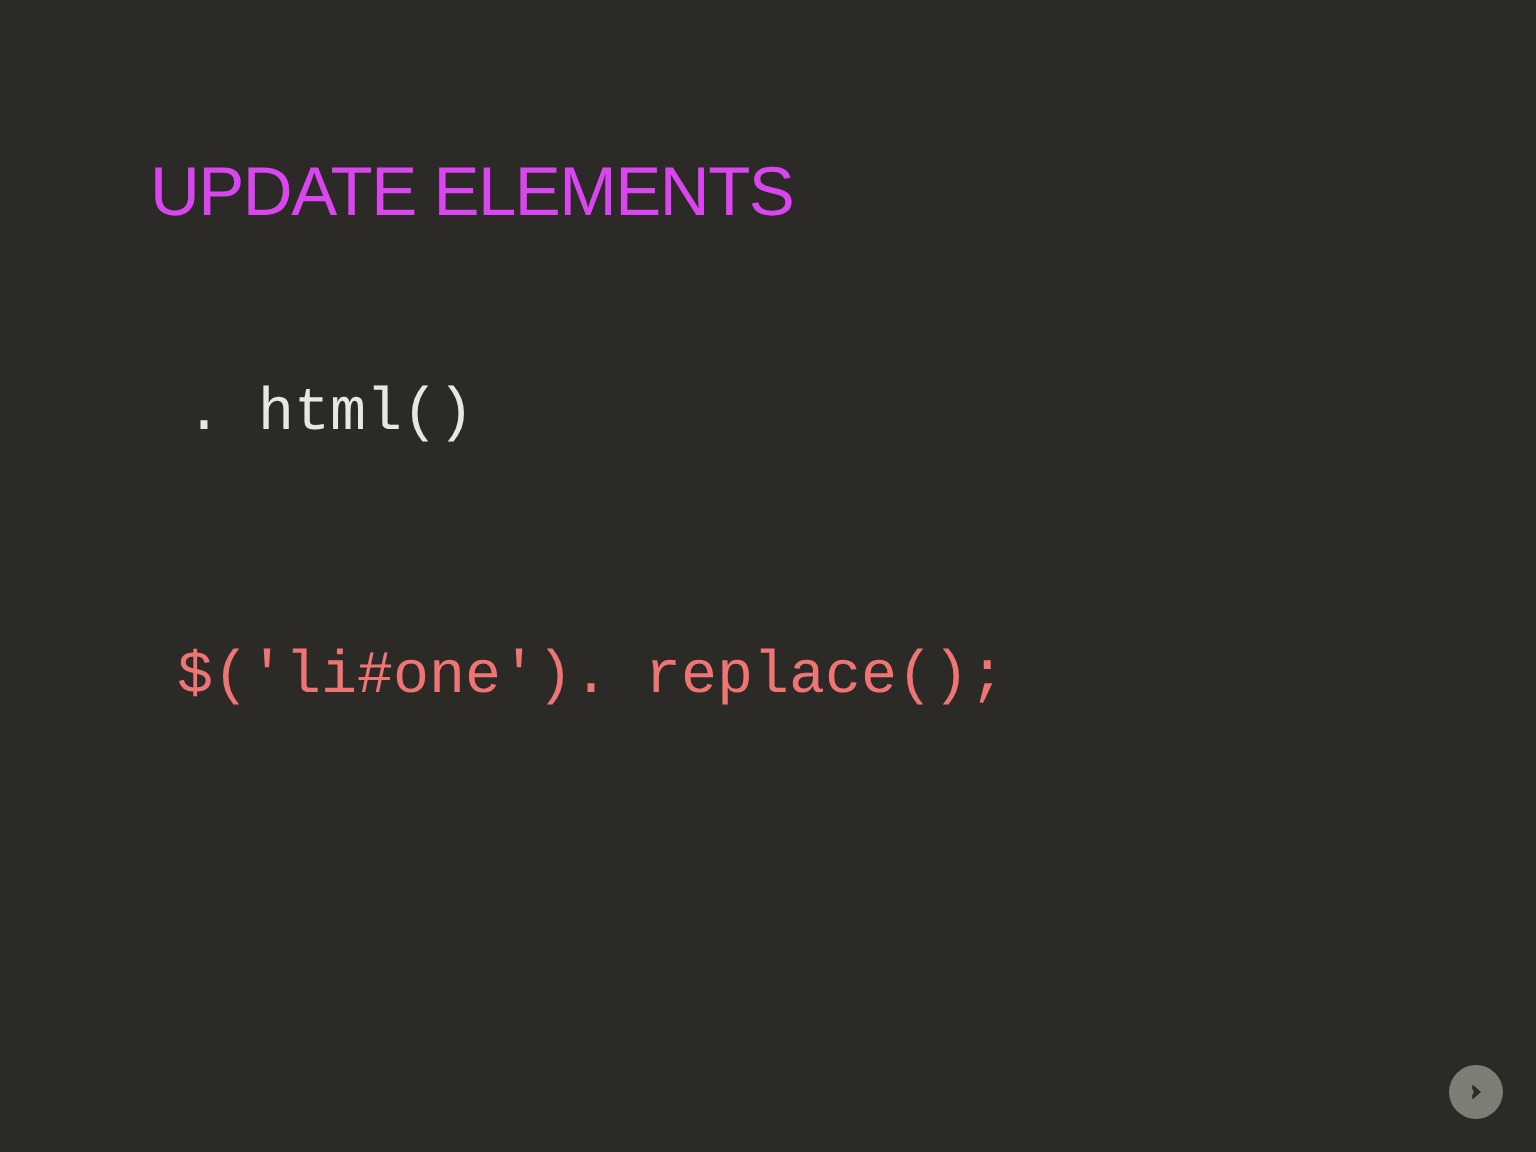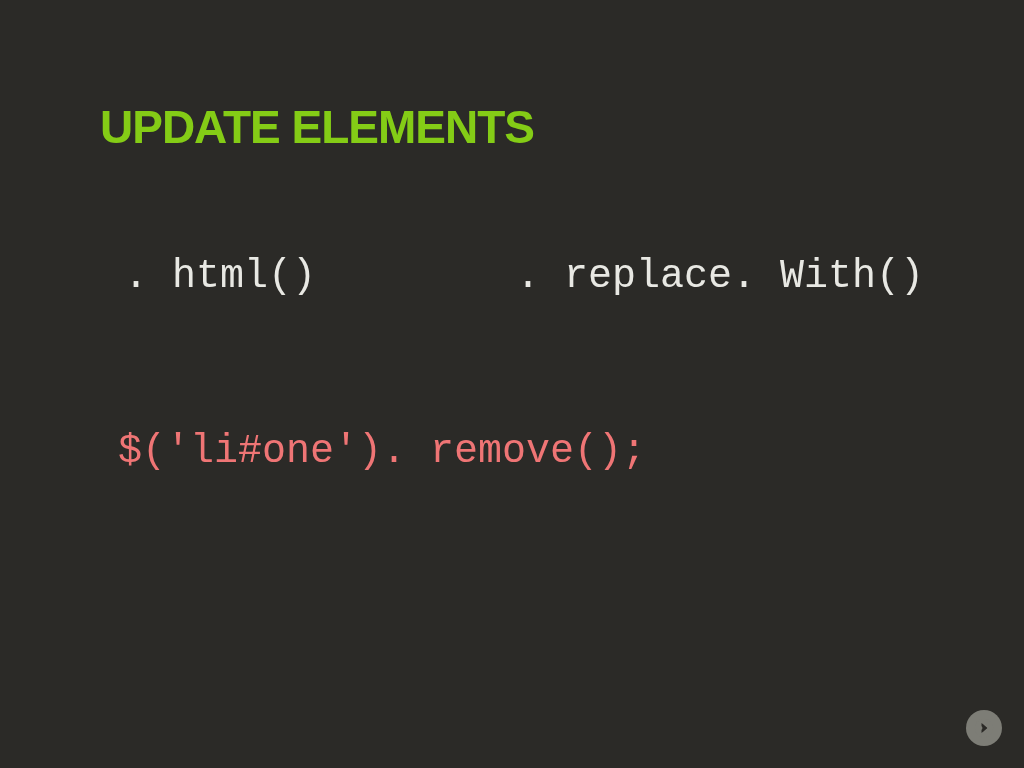--- a/index.html
+++ b/index.html
@@ -14,23 +14,23 @@
       font-family: Arial, Helvetica, sans-serif;
       position: relative;
       overflow: hidden;
     }
     .slide {
       width: 100%;
       height: 100%;
       padding: 100px 100px 0 100px;
     }
     .title {
-      color: #84cc16;
+      color: #d946ef;
       font-size: 46px;
-      font-weight: bold;
+      font-weight: normal;
       letter-spacing: -1px;
       margin-bottom: 100px;
     }
     .methods-grid {
       display: grid;
       grid-template-columns: 1fr 1fr;
       column-gap: 40px;
       row-gap: 8px;
       margin-left: 24px;
       margin-bottom: 130px;
@@ -68,24 +68,23 @@
     }
   </style>
 </head>
 <body>
 
 <div class="slide">
   <h1 class="title">UPDATE ELEMENTS</h1>
 
   <div class="methods-grid">
     <div class="method">. html()</div>
-    <div class="method">. replace. With()</div>
   </div>
 
-  <div class="code-example">$('li#one'). remove();</div>
+  <div class="code-example">$('li#one'). replace();</div>
 </div>
 
 <div class="next-button">
   <svg viewBox="0 0 24 24">
     <circle cx="12" cy="12" r="11" fill="#7d7d76"></circle>
     <path d="M9 6 L16 12 L9 18 L9 14 L12 12 L9 10 Z" fill="#2b2a27"></path>
     <path d="M10 7 L15.5 12 L10 17 L10 7 Z" fill="#2b2a27"></path>
   </svg>
 </div>
 

